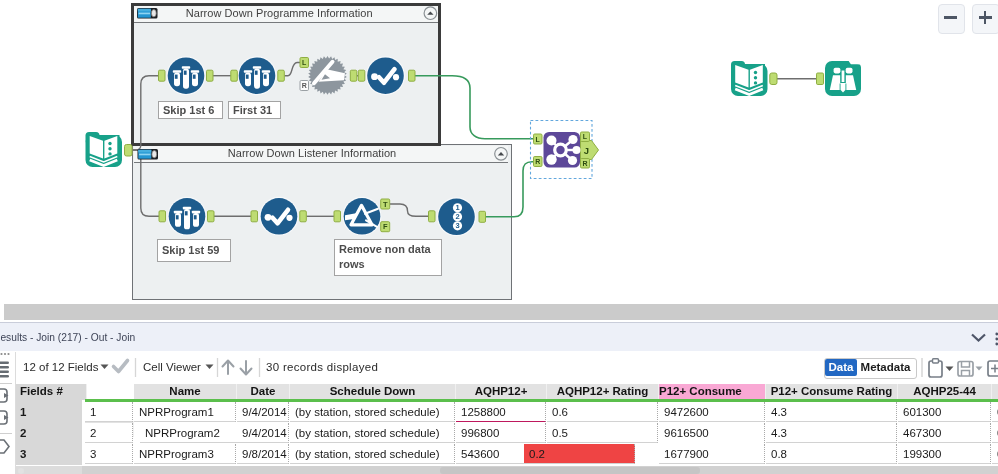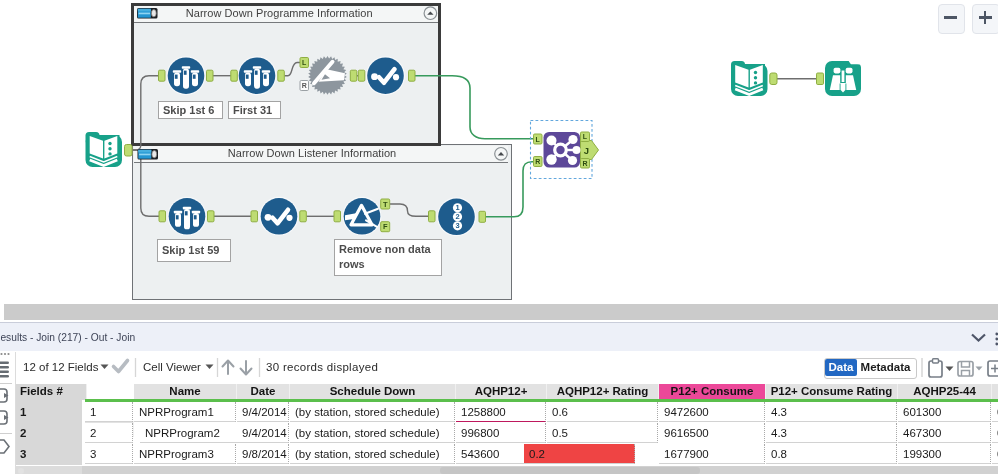--- a/index.html
+++ b/index.html
@@ -38,21 +38,21 @@
 <div class="abs" style="left:825px;top:358.5px;width:32px;height:17px;background:#2268c3;border-radius:2px;color:#fff;font-size:11.5px;font-weight:bold;text-align:center;line-height:17px;">Data</div>
 <div class="abs" style="left:857px;top:358.5px;width:57px;height:17px;color:#1c1c1c;font-size:11.5px;font-weight:bold;text-align:center;line-height:17px;">Metadata</div>
 
 <div style="position:absolute;left:16px;top:384px;width:66px;height:15.5px;background:#d8d8d8;font-weight:bold;font-size:11.5px;color:#141414;text-align:left;line-height:15px;padding-left:4px;overflow:hidden;white-space:nowrap;border-right:1px solid #f0f0f0;">Fields #</div>
 <div style="position:absolute;left:85px;top:384px;width:48px;height:15.5px;background:#e2e2e2;font-weight:bold;font-size:11.5px;color:#141414;text-align:center;line-height:15px;overflow:hidden;white-space:nowrap;border-right:1px solid #f0f0f0;margin-top:37px;">Code</div>
 <div style="position:absolute;left:134px;top:384px;width:102px;height:15.5px;background:#e2e2e2;font-weight:bold;font-size:11.5px;color:#141414;text-align:center;line-height:15px;overflow:hidden;white-space:nowrap;border-right:1px solid #f0f0f0;">Name</div>
 <div style="position:absolute;left:237px;top:384px;width:52px;height:15.5px;background:#e2e2e2;font-weight:bold;font-size:11.5px;color:#141414;text-align:center;line-height:15px;overflow:hidden;white-space:nowrap;border-right:1px solid #f0f0f0;">Date</div>
 <div style="position:absolute;left:290px;top:384px;width:165px;height:15.5px;background:#e2e2e2;font-weight:bold;font-size:11.5px;color:#141414;text-align:center;line-height:15px;overflow:hidden;white-space:nowrap;border-right:1px solid #f0f0f0;">Schedule Down</div>
 <div style="position:absolute;left:456px;top:384px;width:90px;height:15.5px;background:#e2e2e2;font-weight:bold;font-size:11.5px;color:#141414;text-align:center;line-height:15px;overflow:hidden;white-space:nowrap;border-right:1px solid #f0f0f0;">AQHP12+</div>
 <div style="position:absolute;left:547px;top:384px;width:111px;height:15.5px;background:#e2e2e2;font-weight:bold;font-size:11.5px;color:#141414;text-align:center;line-height:15px;overflow:hidden;white-space:nowrap;border-right:1px solid #f0f0f0;">AQHP12+ Rating</div>
-<div style="position:absolute;left:659px;top:384px;width:106px;height:15.5px;background:#ec4899;font-weight:bold;font-size:11.5px;color:#141414;text-align:center;line-height:15px;overflow:hidden;white-space:nowrap;border-right:1px solid #f0f0f0;">P12+ Consume</div>
+<div style="position:absolute;left:659px;top:384px;width:106px;height:15.5px;background:#f9a8d4;font-weight:bold;font-size:11.5px;color:#141414;text-align:left;line-height:15px;overflow:hidden;white-space:nowrap;border-right:1px solid #f0f0f0;">P12+ Consume</div>
 <div style="position:absolute;left:766px;top:384px;width:131px;height:15.5px;background:#e2e2e2;font-weight:bold;font-size:11.5px;color:#141414;text-align:center;line-height:15px;overflow:hidden;white-space:nowrap;border-right:1px solid #f0f0f0;">P12+ Consume Rating</div>
 <div style="position:absolute;left:898px;top:384px;width:93px;height:15.5px;background:#e2e2e2;font-weight:bold;font-size:11.5px;color:#141414;text-align:center;line-height:15px;overflow:hidden;white-space:nowrap;border-right:1px solid #f0f0f0;">AQHP25-44</div>
 <div style="position:absolute;left:992px;top:384px;width:11px;height:15.5px;background:#e2e2e2;font-weight:bold;font-size:11.5px;color:#141414;text-align:center;line-height:15px;overflow:hidden;white-space:nowrap;border-right:1px solid #f0f0f0;"></div>
 <div style="position:absolute;left:85px;top:399.3px;width:913px;height:2.9px;background:#5bbf4c;"></div>
 <div style="position:absolute;left:16px;top:399.3px;width:66px;height:66.19999999999999px;background:#d8d8d8;"></div>
 <div style="position:absolute;left:20px;top:402.2px;width:60px;height:21px;font-weight:bold;font-size:11.5px;color:#1a1a1a;line-height:21px;">1</div>
 <div style="position:absolute;left:85px;top:402.2px;width:48px;height:20px;background:#fff;border-right:1px dotted #a9a9a9;border-bottom:1px solid #d2d2d2;font-size:11.5px;color:#1a1a1a;line-height:21px;padding-left:5px;overflow:hidden;white-space:nowrap;box-sizing:border-box;">1</div>
 <div style="position:absolute;left:134px;top:402.2px;width:102px;height:20px;background:#fff;border-right:1px dotted #a9a9a9;border-bottom:1px solid #d2d2d2;font-size:11.5px;color:#1a1a1a;line-height:21px;padding-left:5px;overflow:hidden;white-space:nowrap;box-sizing:border-box;">NPRProgram1</div>
 <div style="position:absolute;left:237px;top:402.2px;width:52px;height:20px;background:#fff;border-right:1px dotted #a9a9a9;border-bottom:1px solid #d2d2d2;font-size:11.5px;color:#1a1a1a;line-height:21px;padding-left:5px;overflow:hidden;white-space:nowrap;box-sizing:border-box;">9/4/2014</div>
 <div style="position:absolute;left:290px;top:402.2px;width:165px;height:20px;background:#fff;border-right:1px dotted #a9a9a9;border-bottom:1px solid #d2d2d2;font-size:11.5px;color:#1a1a1a;line-height:21px;padding-left:5px;overflow:hidden;white-space:nowrap;box-sizing:border-box;">(by station, stored schedule)</div>

